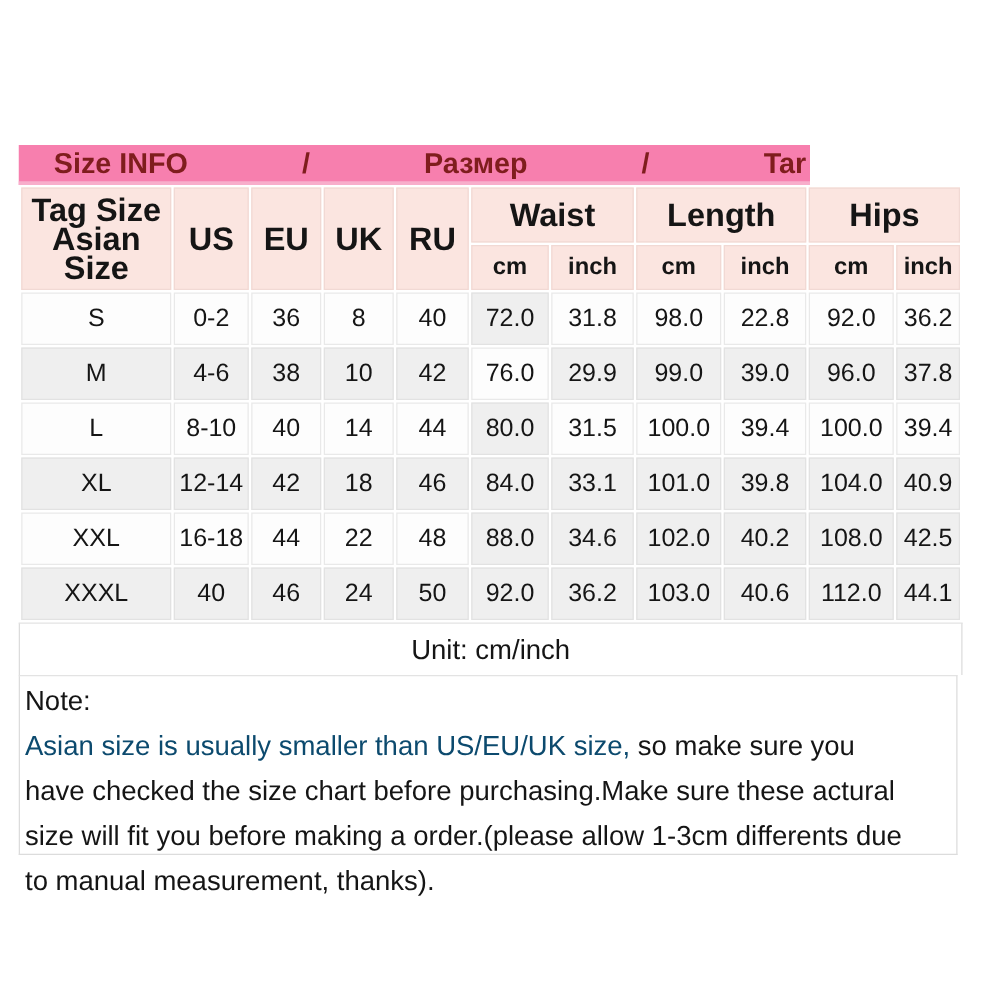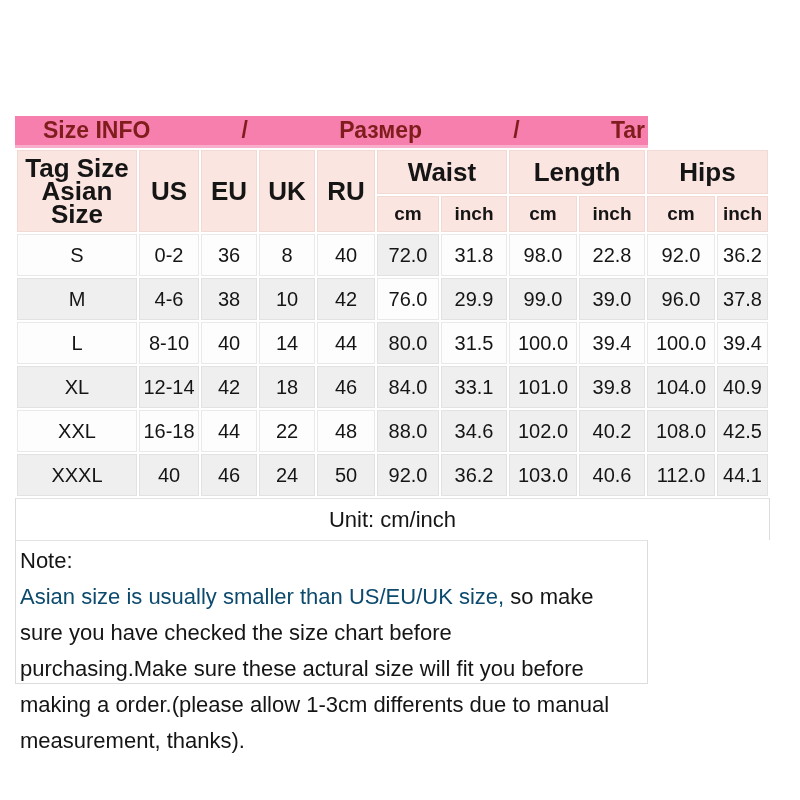--- a/index.html
+++ b/index.html
@@ -41,21 +41,21 @@
   .unit{
     width:755px;height:42px;box-sizing:border-box;
     border-left:1px solid #dcdcdc;border-right:1px solid #dcdcdc;
     border-top:1px solid #e3e3e3;
     display:flex;align-items:center;justify-content:center;gap:22px;
     font-size:22px;
   }
 
   
   .note{
-    width:633px;height:144px;box-sizing:border-box;
+    width:751px;height:144px;box-sizing:border-box;
     border:1px solid #dcdcdc;border-top:1px solid #e3e3e3;
     padding:2px 28px 0 4px;
     font-size:22px;line-height:36px;
   }
   .note .red{color:#0c4a6e;}
 </style>
 </head>
 <body>
 
 <div class="sheet">

